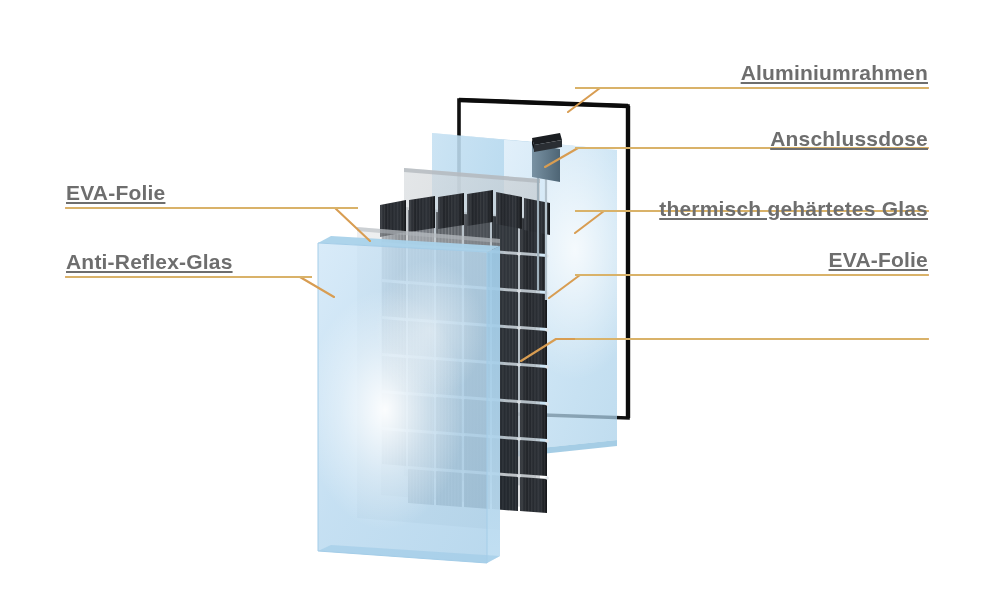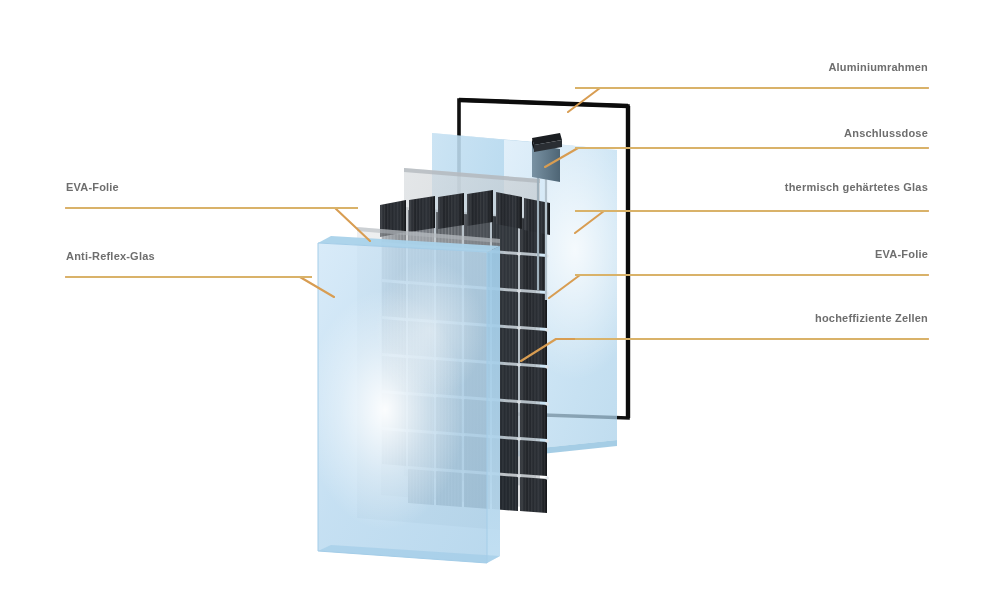--- a/index.html
+++ b/index.html
@@ -4,26 +4,27 @@
 <style>
   html,body{margin:0;padding:0;background:#ffffff;}
   body{
     font-family:"Liberation Sans","DejaVu Sans",sans-serif;
     width:1000px;height:600px;overflow:hidden;position:relative;
   }
   #stage{position:relative;width:1000px;height:600px;background:#fff;}
   #art{position:absolute;left:0;top:0;width:1000px;height:600px;}
   .lbl{
     position:absolute;
-    font-size:11px;
+    font-size:21px;
     font-weight:700;
     color:#6e6e6e;
     letter-spacing:.2px;
     white-space:nowrap;
     line-height:1;
+    text-decoration:underline;
   }
   .lbl.right{text-align:right;}
   .lbl.left{text-align:left;}
 </style>
 </head>
 <body>
 
 <div id="stage">
 
   <svg id="art" viewBox="0 0 1000 600" xmlns="http://www.w3.org/2000/svg">
@@ -369,23 +370,22 @@
       <line x1="575" y1="339" x2="928" y2="339"></line>
       <line x1="66" y1="208" x2="358" y2="208"></line>
       <line x1="66" y1="277" x2="312" y2="277"></line>
     </g>
   </svg>
 
   <div class="lbl right" style="right:72px;top:62px;">Aluminiumrahmen</div>
 
   <div class="lbl right" style="right:72px;top:128px;">Anschlussdose</div>
 
-  <div class="lbl right" style="right:72px;top:182px;">thermisch gehärtetes Glas</div>
+  <div class="lbl right" style="right:72px;top:198px;">thermisch gehärtetes Glas</div>
 
   <div class="lbl right" style="right:72px;top:249px;">EVA-Folie</div>
 
-  <div class="lbl right" style="right:72px;top:313px;">hocheffiziente Zellen</div>
 
   <div class="lbl left" style="left:66px;top:182px;">EVA-Folie</div>
 
   <div class="lbl left" style="left:66px;top:251px;text-align:right;">Anti-Reflex-Glas</div>
 
 </div>
 
 </body></html>

